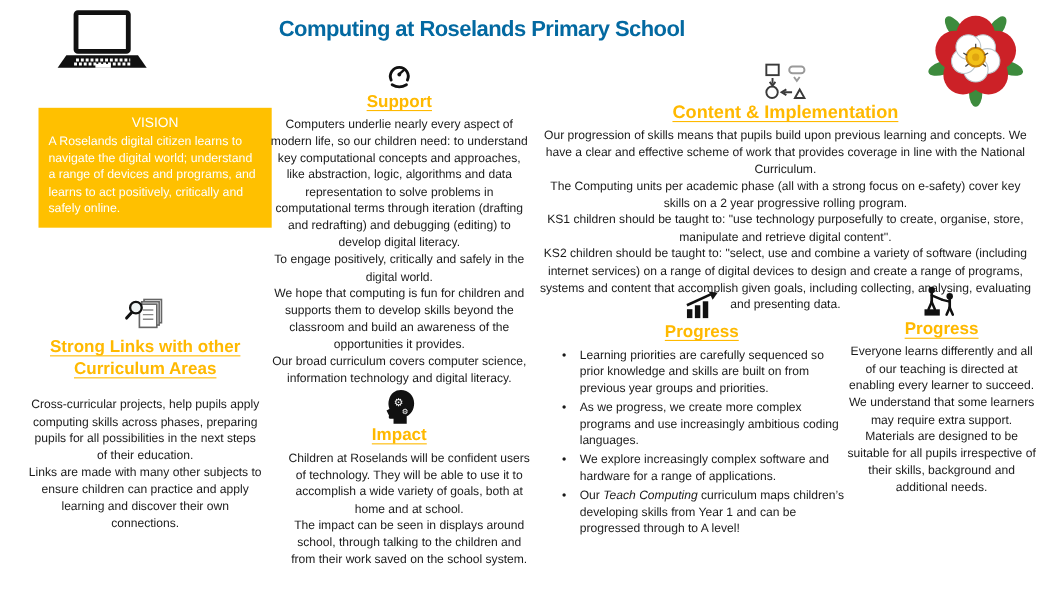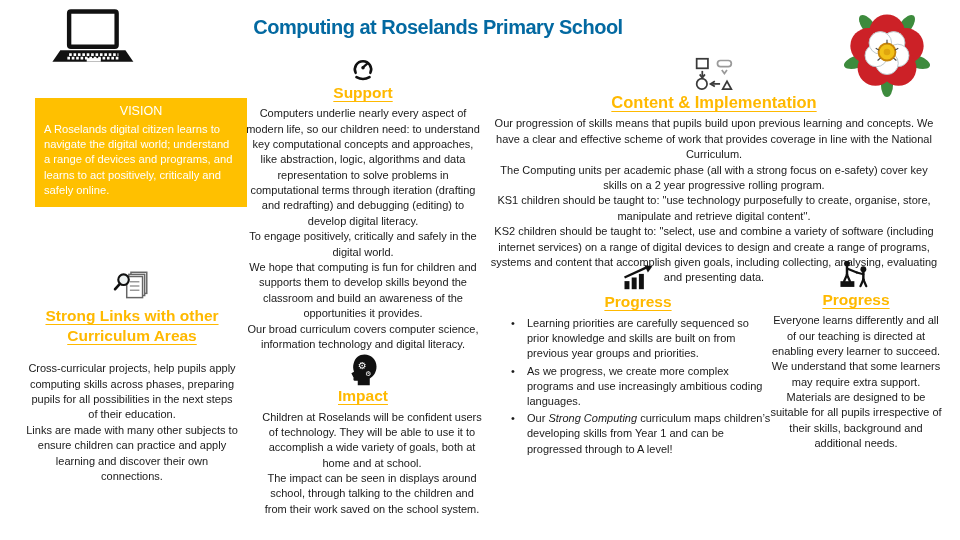--- a/index.html
+++ b/index.html
@@ -215,21 +215,22 @@
         <rect x="13" y="15" width="5.5" height="13" fill="#111"></rect>
         <rect x="21" y="11" width="5.5" height="17" fill="#111"></rect>
         <line x1="5" y1="15" x2="29" y2="4" stroke="#111" stroke-width="2.6"></line>
         <path d="M27 1 l9 1.5 l-5 7 z" fill="#111"></path>
       </svg>
     </div>
     <div class="gold-h">Progress</div>
     <ul>
       <li>Learning priorities are carefully sequenced so prior knowledge and skills are built on from previous year groups and priorities.</li>
       <li>As we progress, we create more complex programs and use increasingly ambitious coding languages.</li>
-      <li><span>Our </span><em>Strong Computing</em><span> curriculum maps children’s developing skills from Year 1 and can be progressed through to A level!</span></li>
+      <li>We explore increasingly complex software and hardware for a range of applications.</li>
+      <li><span>Our </span><em>Teach Computing</em><span> curriculum maps children’s developing skills from Year 1 and can be progressed through to A level!</span></li>
     </ul>
   </div>
 
   <div class="support">
     <div class="icon-wrap">
       <svg viewBox="0 0 44 36" width="36" height="30">
         <rect x="3" y="28" width="17" height="7" fill="#111"></rect>
         <circle cx="11" cy="6.5" r="3.6" fill="#111"></circle>
         <line x1="11" y1="10" x2="11" y2="20" stroke="#111" stroke-width="3" stroke-linecap="round"></line>
         <line x1="11" y1="20" x2="7.5" y2="28" stroke="#111" stroke-width="2.8" stroke-linecap="round"></line>

